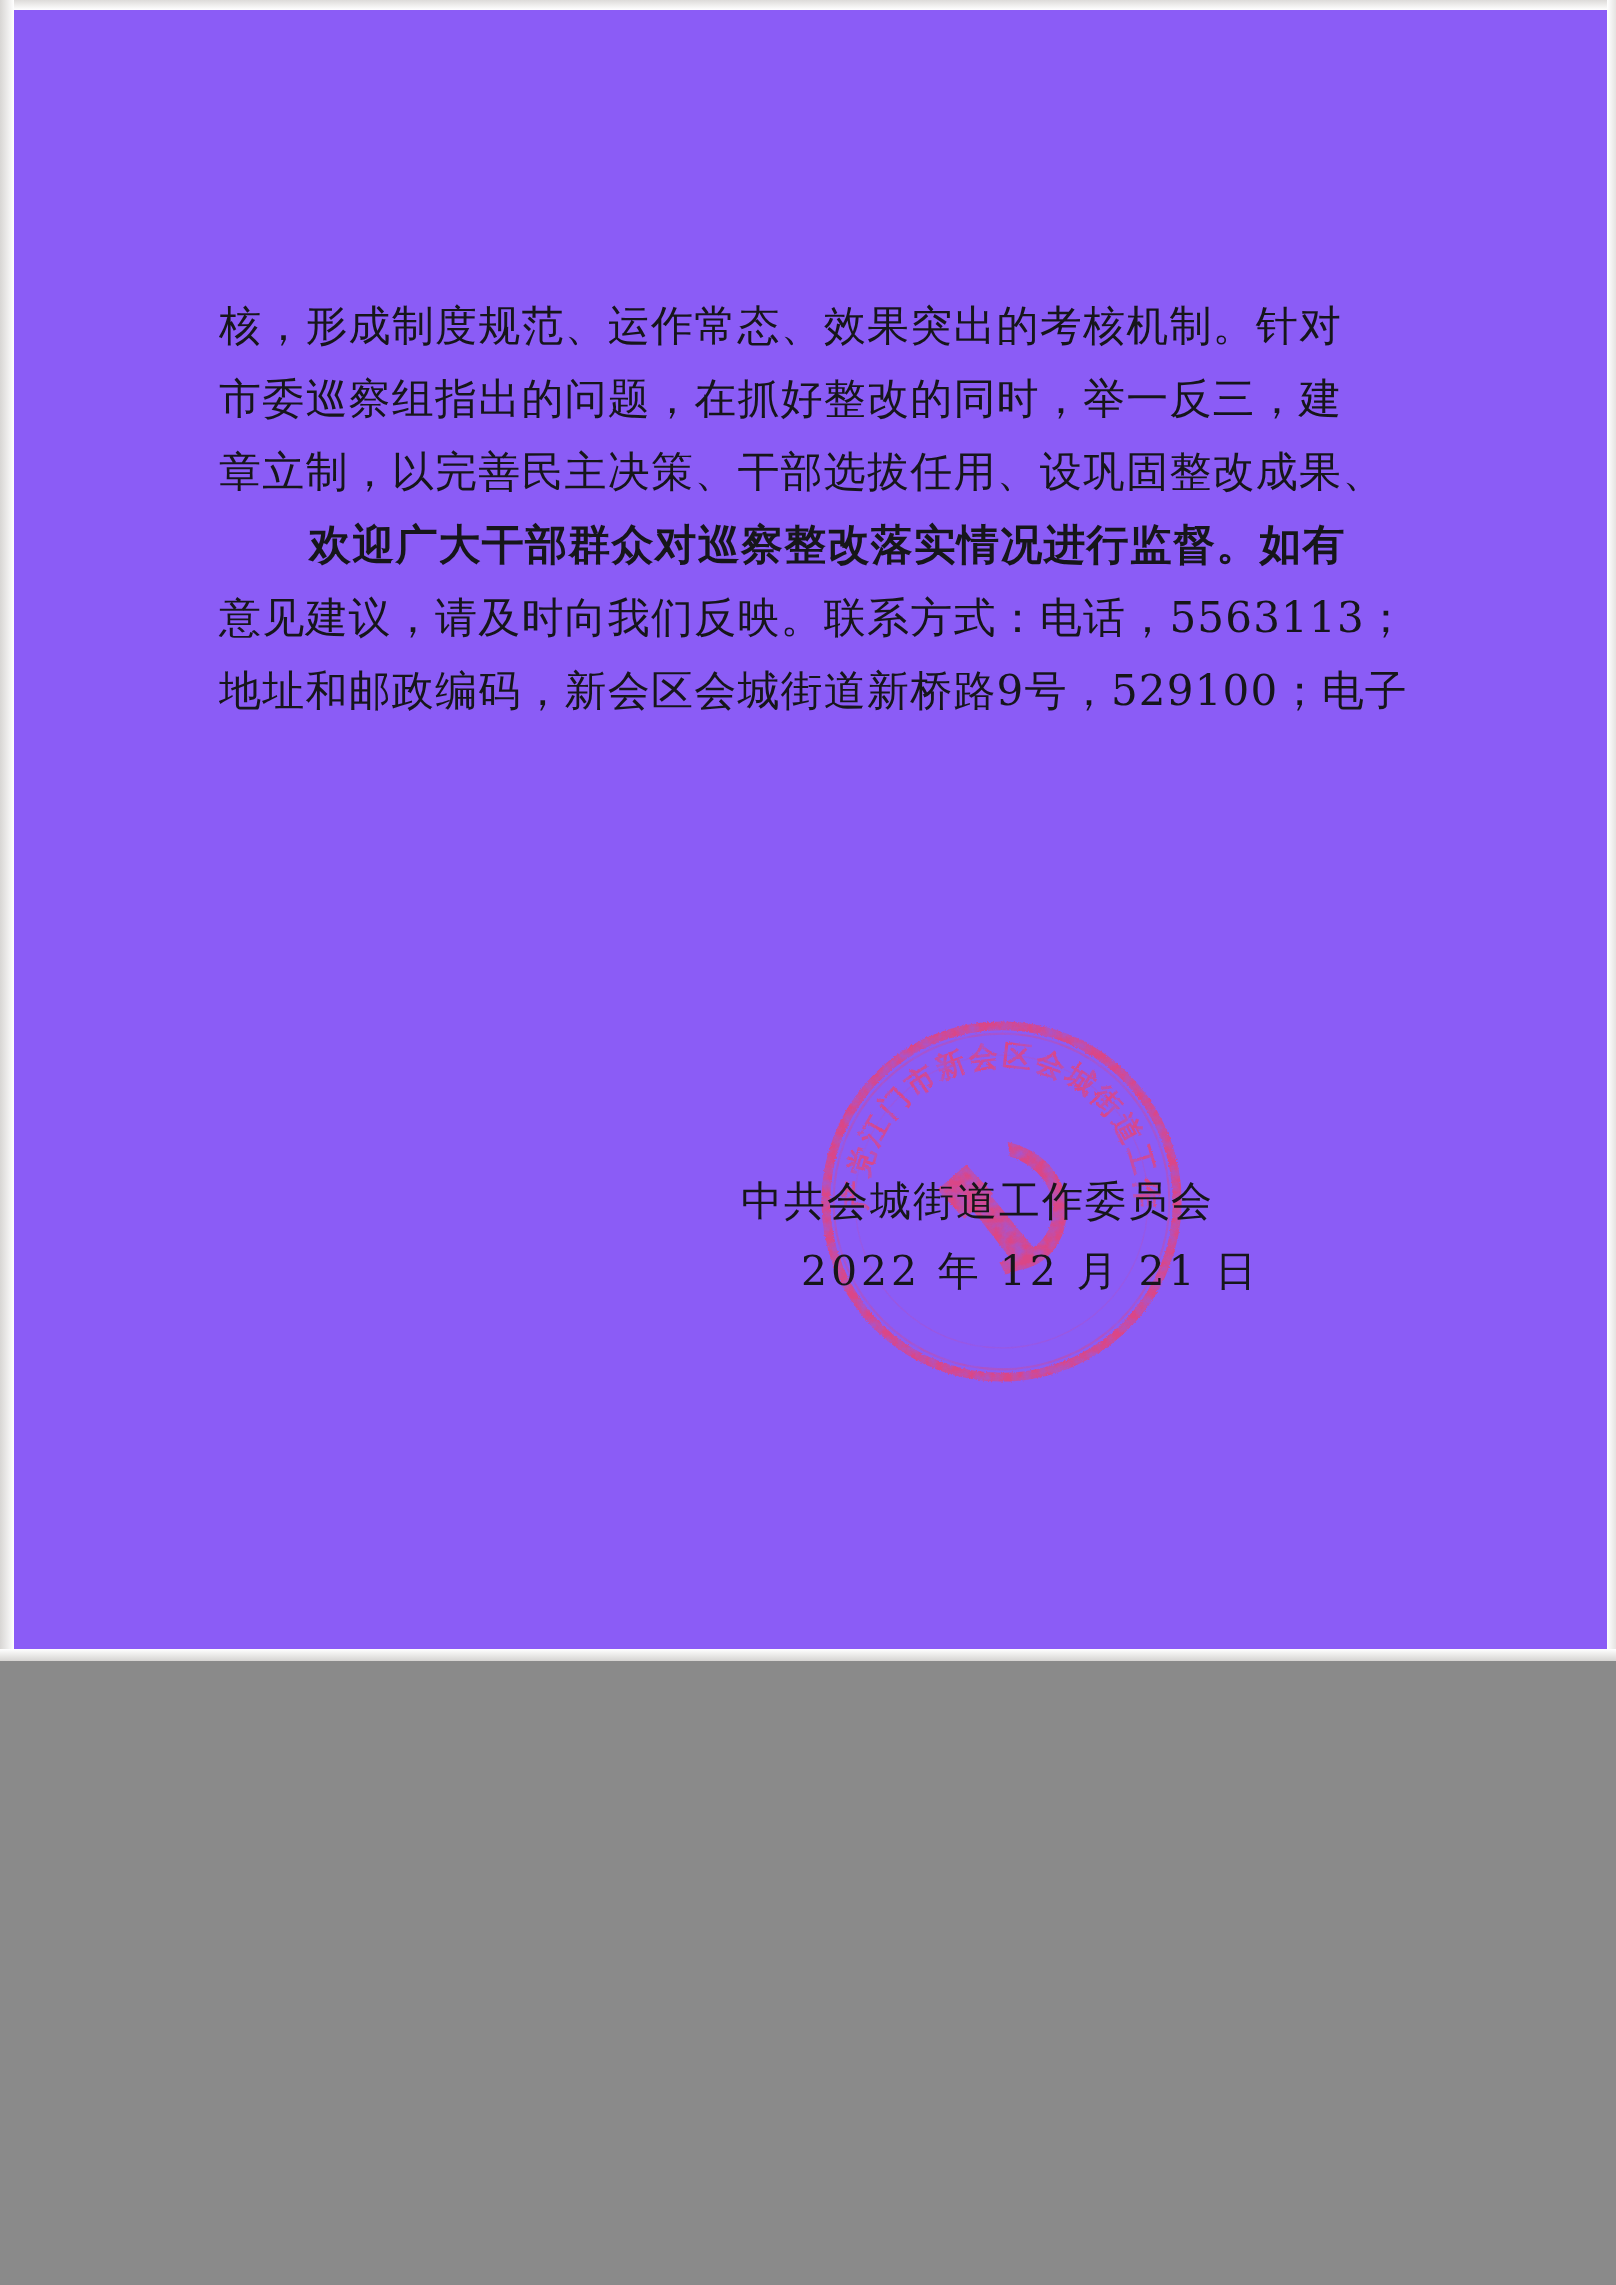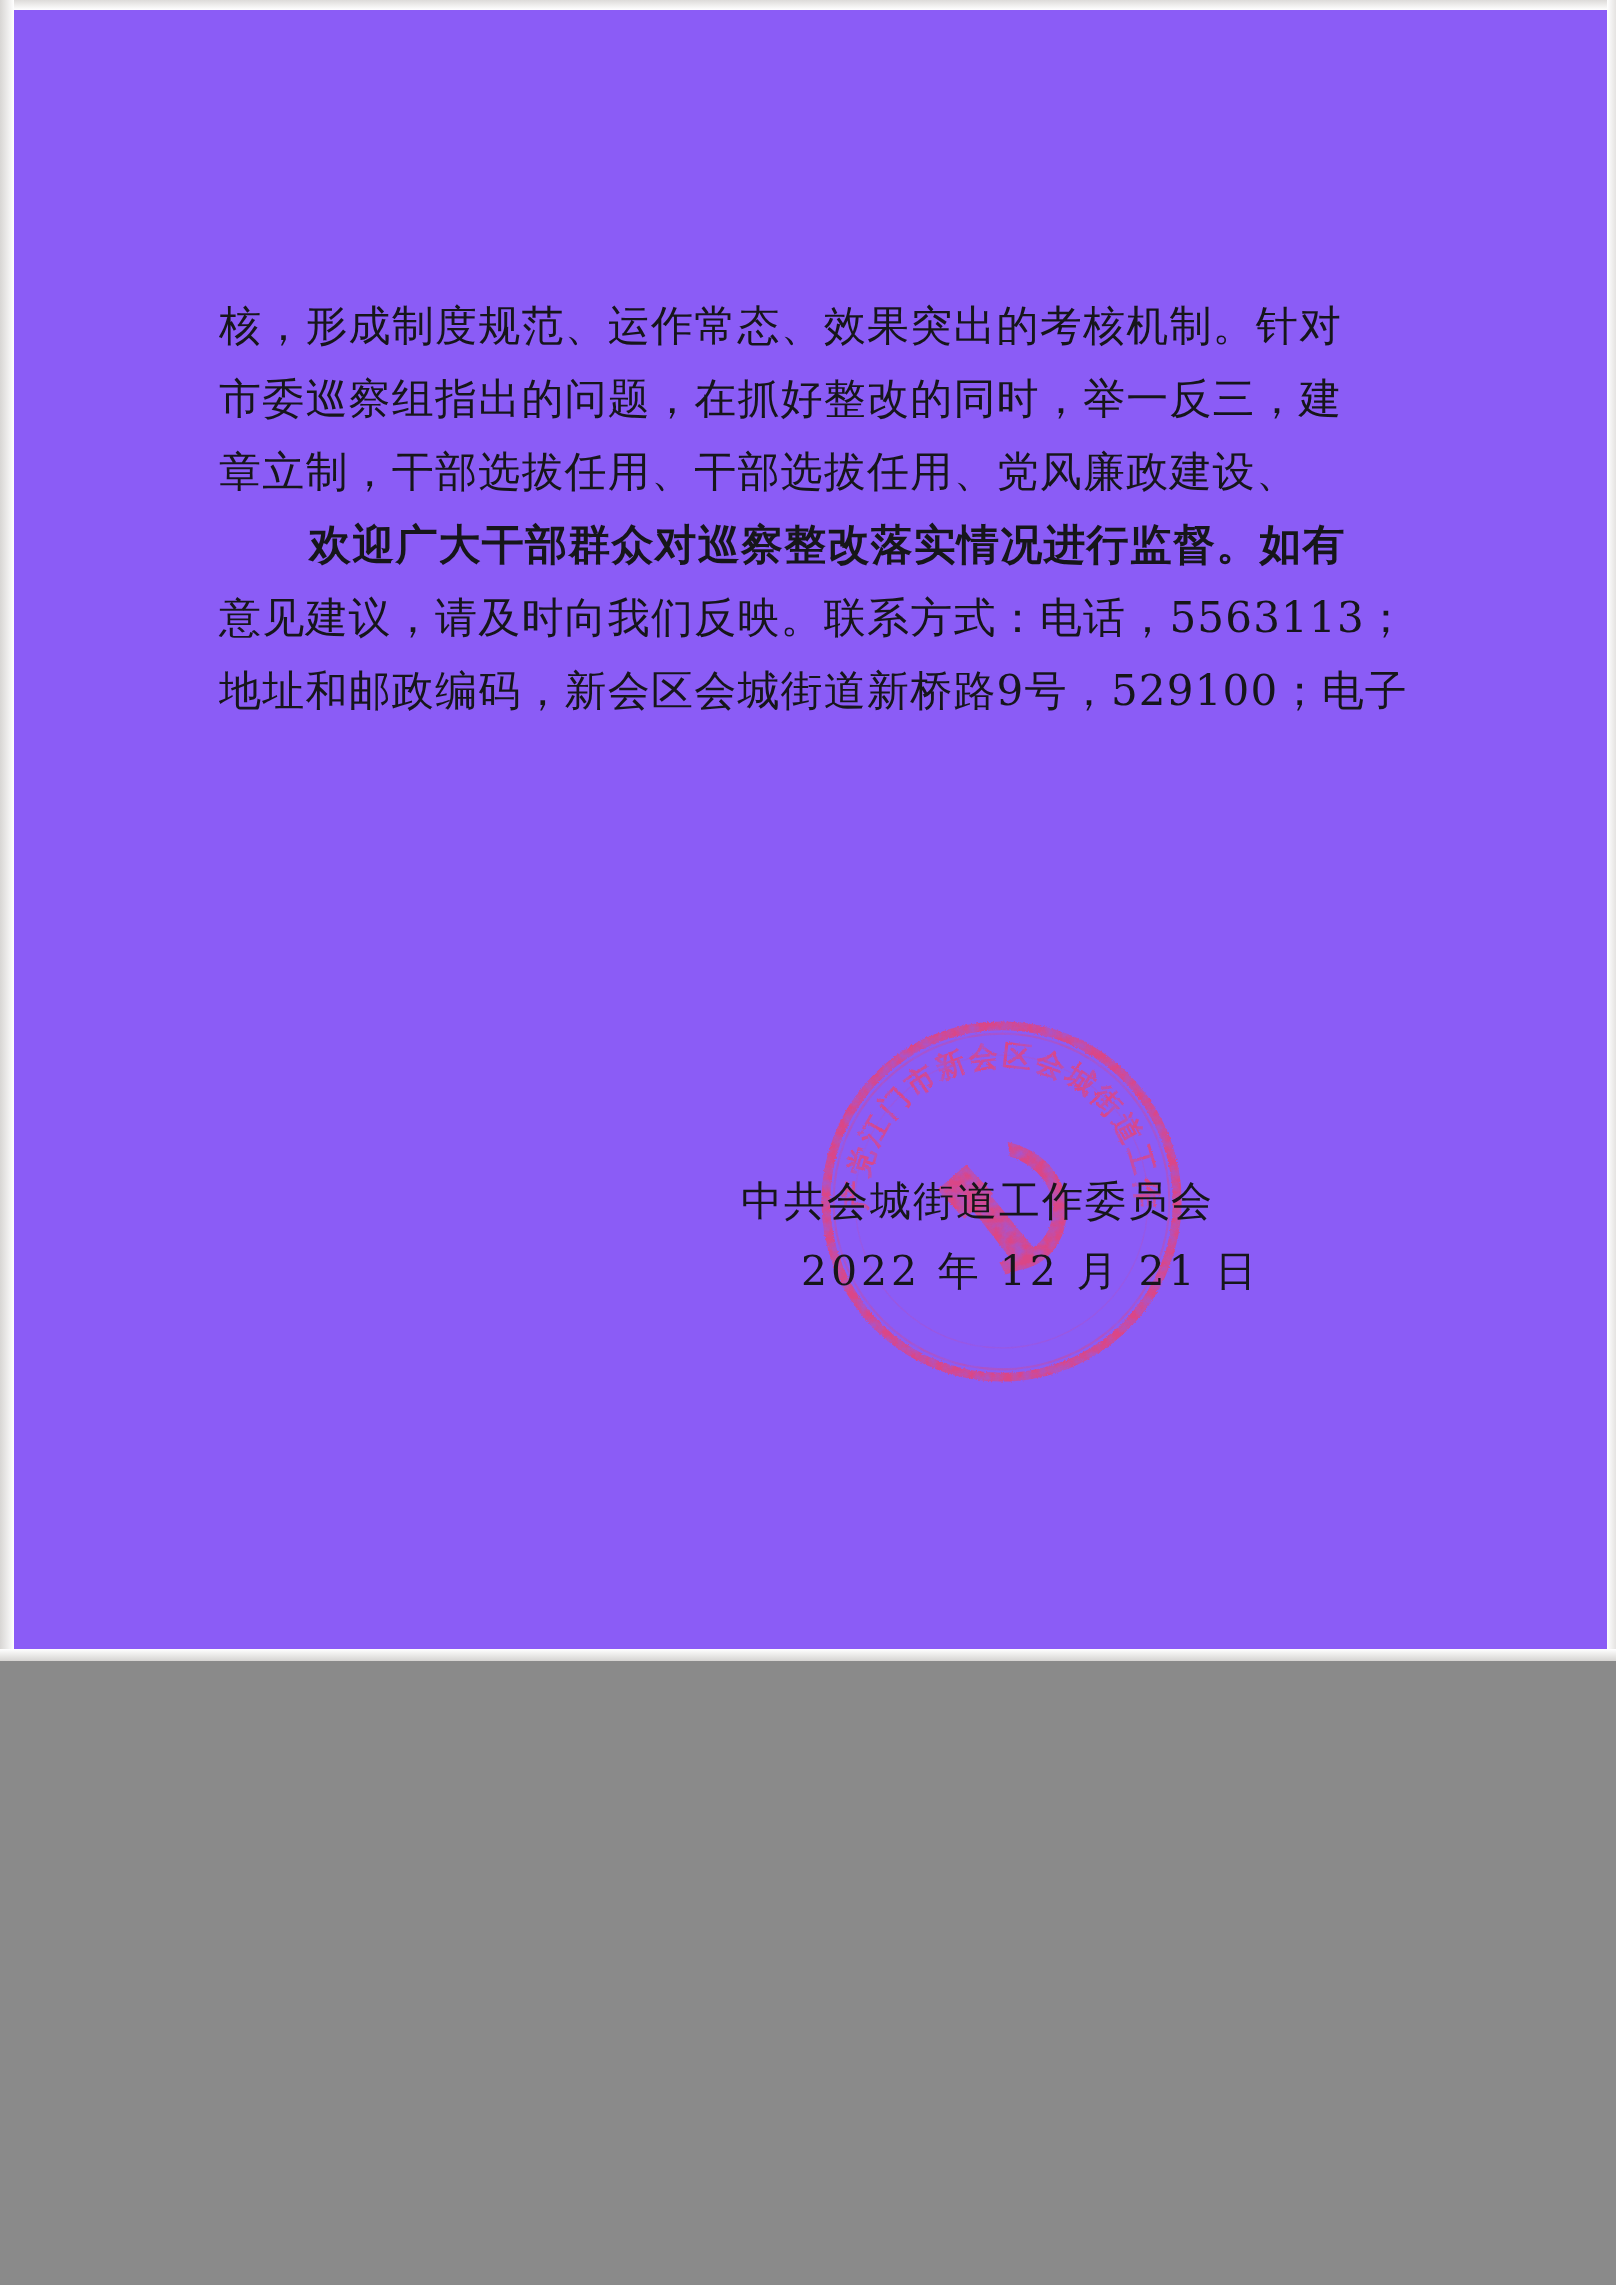--- a/index.html
+++ b/index.html
@@ -121,21 +121,21 @@
   <div id="scan-edge-top"></div>
   <div id="scan-edge-left"></div>
   <div id="scan-edge-right"></div>
   <div id="scan-edge-bottom"></div>
 
   <div id="body-text">
 
     <div>
       <div class="doc-line">核，形成制度规范、运作常态、效果突出的考核机制。针对</div>
       <div class="doc-line">市委巡察组指出的问题，在抓好整改的同时，举一反三，建</div>
-      <div class="doc-line">章立制，干部选拔任用、干部选拔任用、党风廉政建设、</div>
+      <div class="doc-line">章立制，以完善民主决策、干部选拔任用、设巩固整改成果、</div>
     </div>
 
     <div>
       <div class="doc-line indent">欢迎广大干部群众对巡察整改落实情况进行监督。如有</div>
       <div class="doc-line">意见建议，请及时向我们反映。联系方式：电话，5563113；</div>
       <div class="doc-line">地址和邮政编码，新会区会城街道新桥路9号，529100；电子</div>
     </div>
 
   </div>
 

